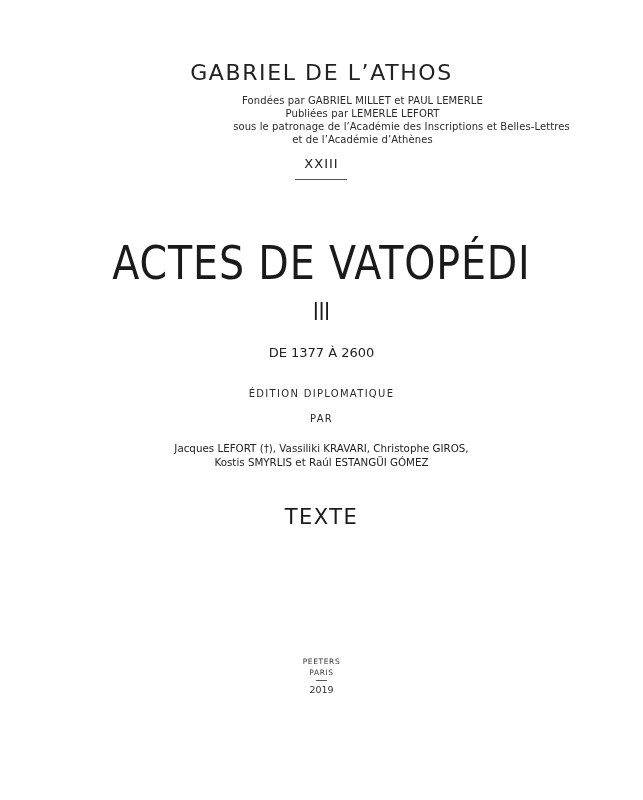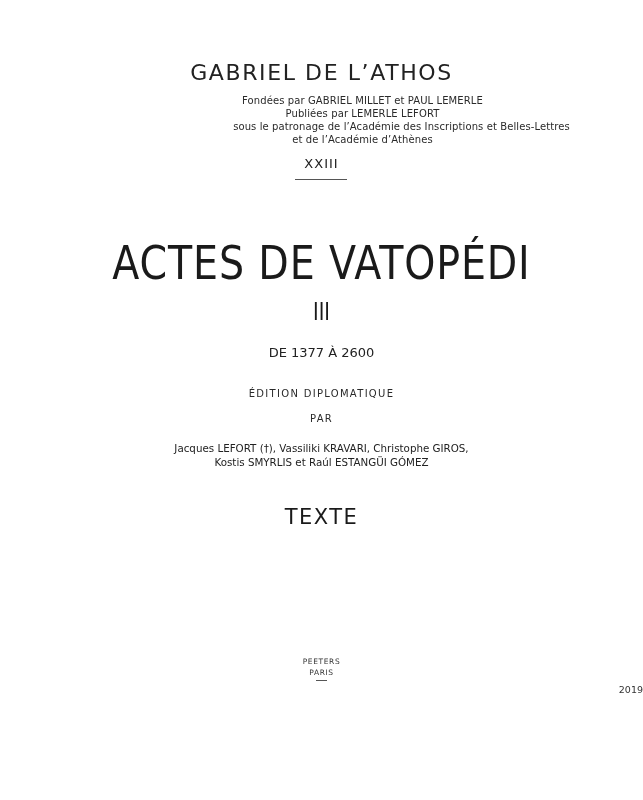--- a/index.html
+++ b/index.html
@@ -109,21 +109,20 @@
       position: absolute;
       left: 316px;
       top: 680px;
       width: 11px;
       border-top: 1px solid #555;
     }
     .pub-year {
       top: 685px;
       font-size: 9.5px;
       color: #333;
-      text-align: right;
     }
   </style>
 </head>
 <body>
 
 <div class="line series-title">GABRIEL DE L’ATHOS</div>
 <div class="line small founded">Fondées par GABRIEL MILLET et PAUL LEMERLE</div>
 <div class="line small published">Publiées par LEMERLE LEFORT</div>
 <div class="line small patronage">sous le patronage de l’Académie des Inscriptions et Belles-Lettres</div>
 <div class="line small academy">et de l’Académie d’Athènes</div>

